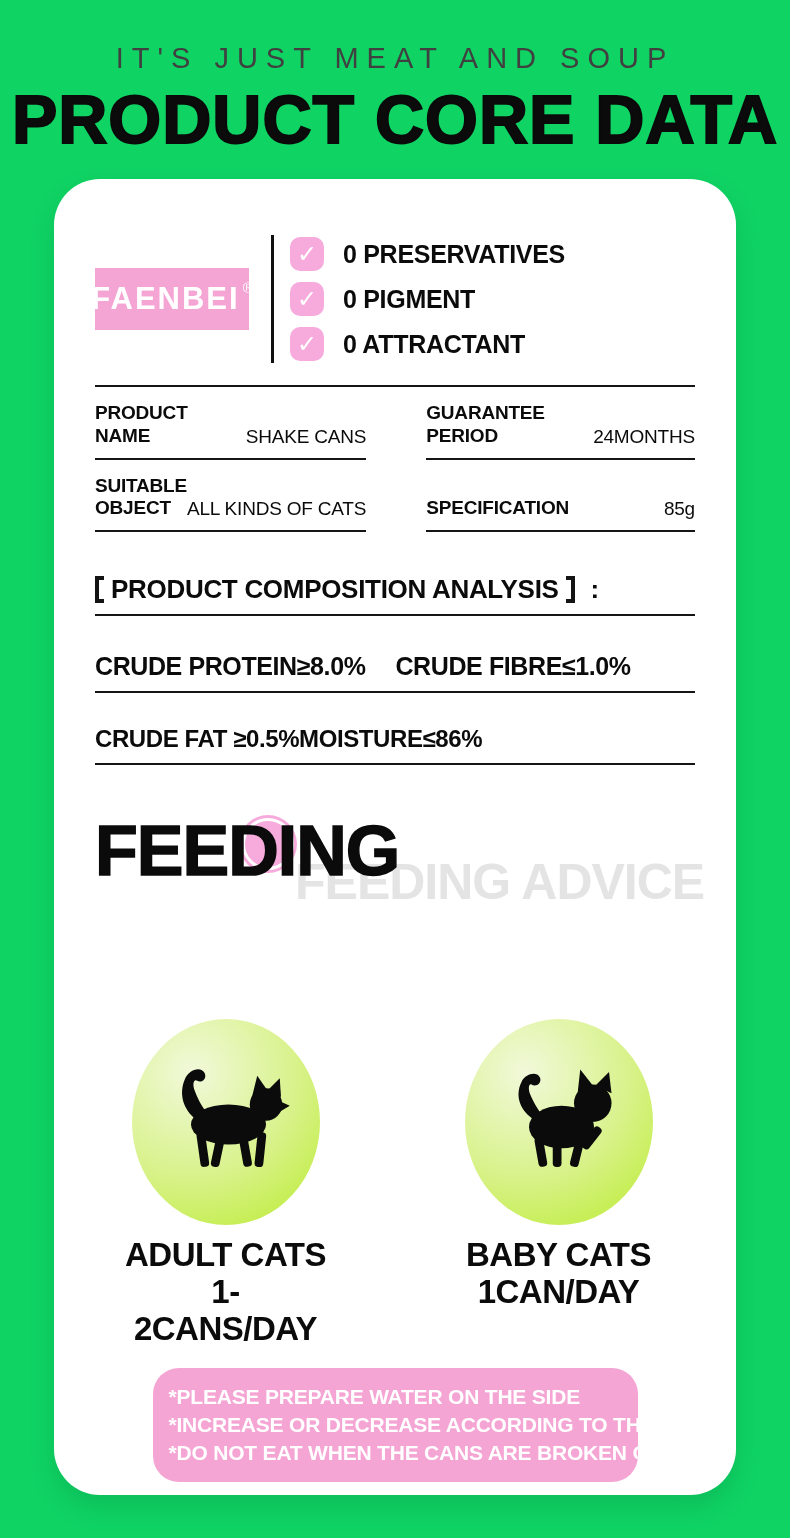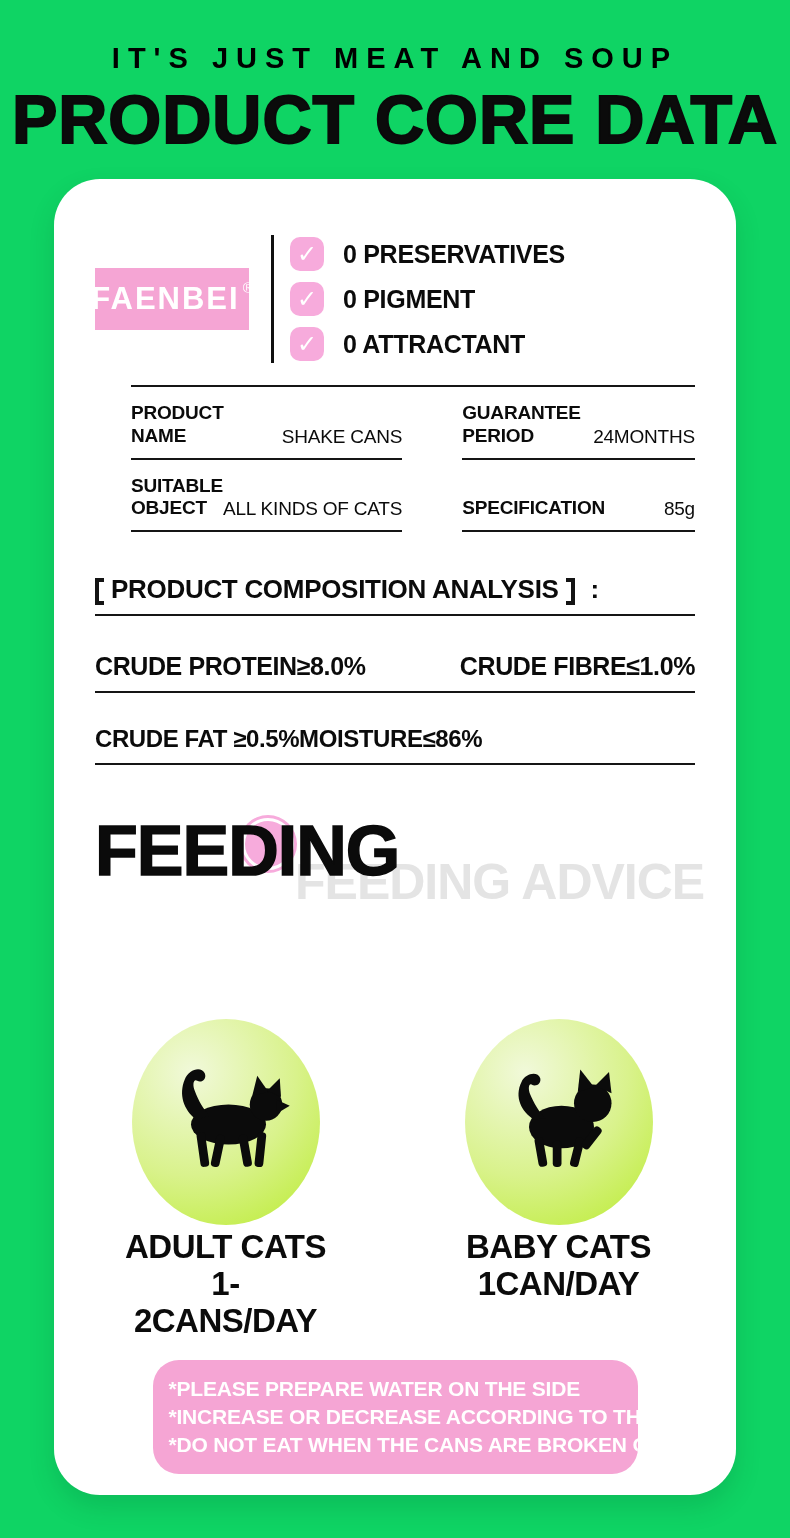--- a/index.html
+++ b/index.html
@@ -5,21 +5,21 @@
   :root{
     --green:#0fd464; --pink:#f5a5d4; --pink-soft:#f7abdc; --watermark-gray:#e4e4e4;
     --ink:#0b0b0b; --cat-circle-light:#f1f9da; --cat-circle-dark:#bcec36;
   }
   *{margin:0;padding:0;box-sizing:border-box;}
   body{font-family:"Liberation Sans","DejaVu Sans",sans-serif;color:var(--ink);}
   .page{width:790px;height:1538px;background:var(--green);overflow:hidden;}
 
   
   .hdr{padding-top:42px;text-align:center;}
-  .tagline{font-size:29px;font-weight:700;letter-spacing:8px;color:#000000;}
+  .tagline{font-size:29px;font-weight:400;letter-spacing:8px;color:#404040;}
   .title{font-size:68px;font-weight:700;letter-spacing:1px;margin-top:10px;line-height:1;
          -webkit-text-stroke:2px #0a0a0a;}
 
   
   .card{width:682px;height:1316px;margin:26px auto 0;background:#fff;border-radius:46px;
         padding:56px 41px 0;box-shadow:0 12px 26px rgba(0,70,35,.16);position:relative;overflow:hidden;}
 
   
   .brand-row{display:flex;align-items:center;height:128px;}
   .logo{width:154px;height:62px;background:var(--pink);color:#fff;display:flex;align-items:center;
@@ -27,39 +27,39 @@
   .logo sup{font-size:15px;font-weight:400;position:relative;top:-12px;left:3px;}
   .v-divider{width:3px;height:128px;background:#101010;margin-left:22px;}
   .claims{list-style:none;margin-left:16px;display:flex;flex-direction:column;gap:11px;}
   .claim{display:flex;align-items:center;gap:11px;}
   .checkbox{width:34px;height:34px;border-radius:10px;background:var(--pink-soft);color:#fff;
             display:flex;align-items:center;justify-content:center;font-size:24px;font-weight:700;
             font-family:"DejaVu Sans",sans-serif;}
   .claim-label{font-size:25px;font-weight:700;letter-spacing:-.3px;margin-left:8px;}
 
   
-  .info-table{margin-top:22px;border-top:2px solid #151515;margin-left:36px;}
+  .info-table{margin-top:22px;border-top:2px solid #151515;}
   .tgrid{display:grid;grid-template-columns:1fr 1fr;column-gap:60px;}
   .cell{display:flex;justify-content:space-between;align-items:flex-end;
         padding:15px 0 10px;border-bottom:2px solid #151515;min-height:72px;}
   .cell-label{font-size:19px;font-weight:700;line-height:1.2;max-width:118px;letter-spacing:-.2px;}
   .cell-label.nowrap{max-width:none;white-space:nowrap;}
   .cell-value{font-size:19px;font-weight:400;white-space:nowrap;letter-spacing:-.2px;}
 
   
   .composition{margin-top:42px;}
-  .comp-heading{display:flex;align-items:flex-end;padding-bottom:9px;border-bottom:2px solid #151515;
+  .comp-heading{display:flex;align-items:center;padding-bottom:9px;border-bottom:2px solid #151515;
                 font-size:26px;font-weight:700;letter-spacing:-.3px;}
   .cjk-bracket{display:inline-block;width:9px;height:27px;border:4px solid #141414;}
   .cjk-bracket.left{border-right:none;margin-right:7px;}
   .cjk-bracket.right{border-left:none;margin-left:7px;}
   .comp-colon{margin-left:16px;font-weight:700;}
   .comp-row{display:flex;padding-bottom:10px;border-bottom:2px solid #151515;
             font-size:25px;font-weight:700;letter-spacing:-.4px;white-space:nowrap;}
-  .comp-row.r1{margin-top:36px;gap:30px;justify-content:space-between;}
+  .comp-row.r1{margin-top:36px;gap:30px;}
   .comp-row.r2{margin-top:32px;font-size:24px;}
 
   
   .feeding{position:relative;margin-top:44px;height:190px;}
   .feed-dot{position:absolute;left:144px;top:6px;width:58px;height:58px;border-radius:50%;
             background:var(--pink-soft);z-index:0;}
   .feed-dot::after{content:"";position:absolute;inset:3px;border:3px solid #fff;border-radius:50%;}
   .watermark{position:absolute;left:200px;top:44px;font-size:50px;font-weight:700;
              color:var(--watermark-gray);white-space:nowrap;z-index:0;letter-spacing:-1px;}
   .feed-title{position:relative;z-index:2;margin-top:10px;font-size:70px;font-weight:700;
@@ -67,21 +67,21 @@
 
   
   .cats-row{display:flex;margin-top:20px;}
   .cat-block{width:205px;text-align:center;}
   .cat-block.adult{margin-left:28px;}
   .cat-block.baby{margin-left:128px;}
   .cat-circle{width:188px;height:206px;margin:0 auto;border-radius:50%;
               background:radial-gradient(circle at 32% 26%,var(--cat-circle-light) 0%,#d9f28c 52%,var(--cat-circle-dark) 96%);
               display:flex;align-items:center;justify-content:center;}
   .cat-circle svg{width:150px;height:150px;}
-  .cat-name{margin-top:4px;font-size:33px;font-weight:700;letter-spacing:-.5px;line-height:1.12;}
+  .cat-name{margin-top:12px;font-size:33px;font-weight:700;letter-spacing:-.5px;line-height:1.12;}
   .cat-dosage{font-size:33px;font-weight:700;letter-spacing:-.5px;line-height:1.12;}
 
   
   .notes{width:485px;margin:20px auto 0;background:var(--pink);border-radius:26px;
          padding:15px 16px;overflow:hidden;}
   .note-line{color:#fff;font-size:21px;font-weight:700;line-height:1.34;letter-spacing:-.2px;white-space:nowrap;}
 </style>
 </head>
 <body>
 

